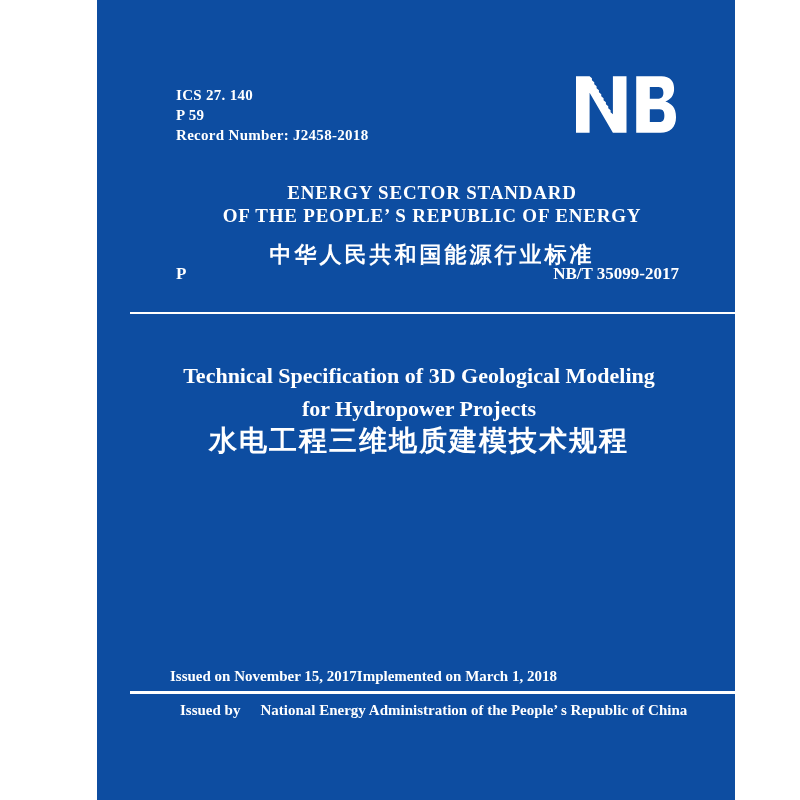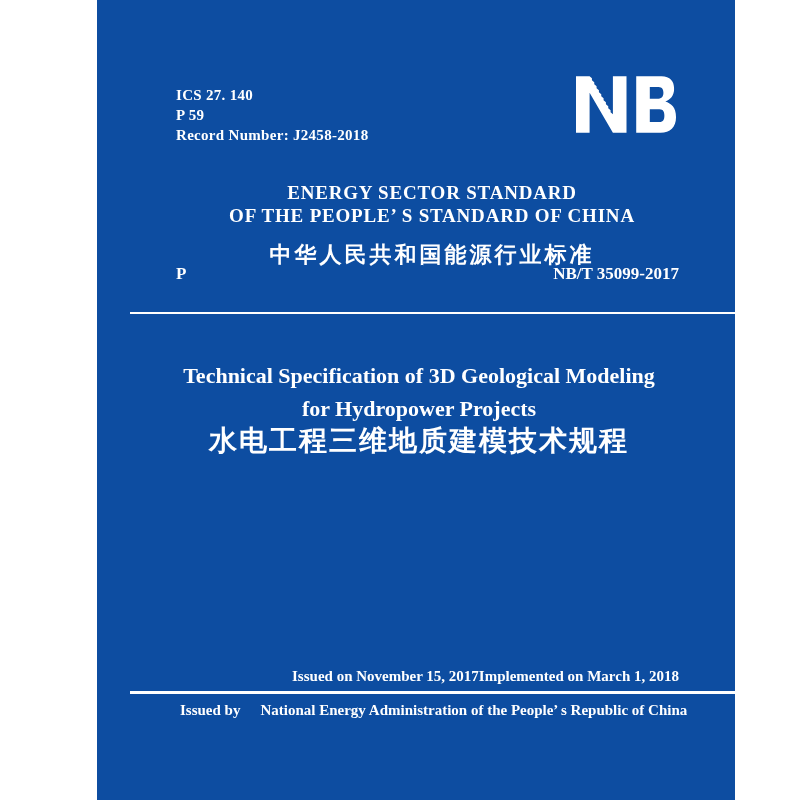--- a/index.html
+++ b/index.html
@@ -24,21 +24,21 @@
   .num-row{position:absolute;left:79px;right:56px;top:264px;display:flex;justify-content:space-between;font-size:17px;white-space:nowrap;}
   
   .rule{position:absolute;left:33px;right:0;background:#ffffff;}
   .rule-top{top:312px;height:2px;}
   .rule-bottom{top:691px;height:3px;}
   
   .title-block{position:absolute;left:45px;right:39px;top:359px;text-align:center;}
   .title-en{font-size:22px;line-height:33px;white-space:nowrap;}
   .title-zh{font-size:28px;line-height:32px;letter-spacing:2px;white-space:nowrap;}
   
-  .dates-row{position:absolute;left:73px;right:56px;top:668px;display:flex;justify-content:flex-end;font-size:15px;white-space:nowrap;}
+  .dates-row{position:absolute;left:73px;right:56px;top:668px;display:flex;justify-content:flex-start;font-size:15px;white-space:nowrap;}
   
   .issuer-row{position:absolute;left:83px;right:20px;top:702px;font-size:15px;white-space:nowrap;}
   .issuer-row .gap{display:inline-block;width:20px;}
 </style>
 </head>
 <body>
 
 <div class="cover">
 
   <div class="meta">
@@ -61,21 +61,21 @@
              L35.6,34.9 L35.6,36.9
              L38,39 L38,41
              L38,0 L52,0 L52,58 L38,58 L14,17 L14,58 L0,58 Z"></path>
     <path fill-rule="evenodd" d="M62,0 L88,0 C97,0 101,5 101,13 C101,20 97,24 92,26 C98,28 103,32 103,42 C103,52 97,58 87,58 L62,58 Z
              M76,11 L76,23 L85,23 C89,23 90,20 90,17 C90,14 89,11 85,11 Z
              M76,34 L76,47 L86,47 C90,47 91,44 91,40.5 C91,37 90,34 86,34 Z"></path>
   </svg>
 
   <div class="std-heading">
     <div class="std-en">ENERGY SECTOR STANDARD</div>
-    <div class="std-en">OF THE PEOPLE’ S STANDARD OF CHINA</div>
+    <div class="std-en">OF THE PEOPLE’ S REPUBLIC OF ENERGY</div>
     <div class="std-zh">中华人民共和国能源行业标准</div>
   </div>
 
   <div class="num-row">
     <span>P</span>
     <span>NB/T 35099-2017</span>
   </div>
 
   <div class="rule rule-top"></div>
 

